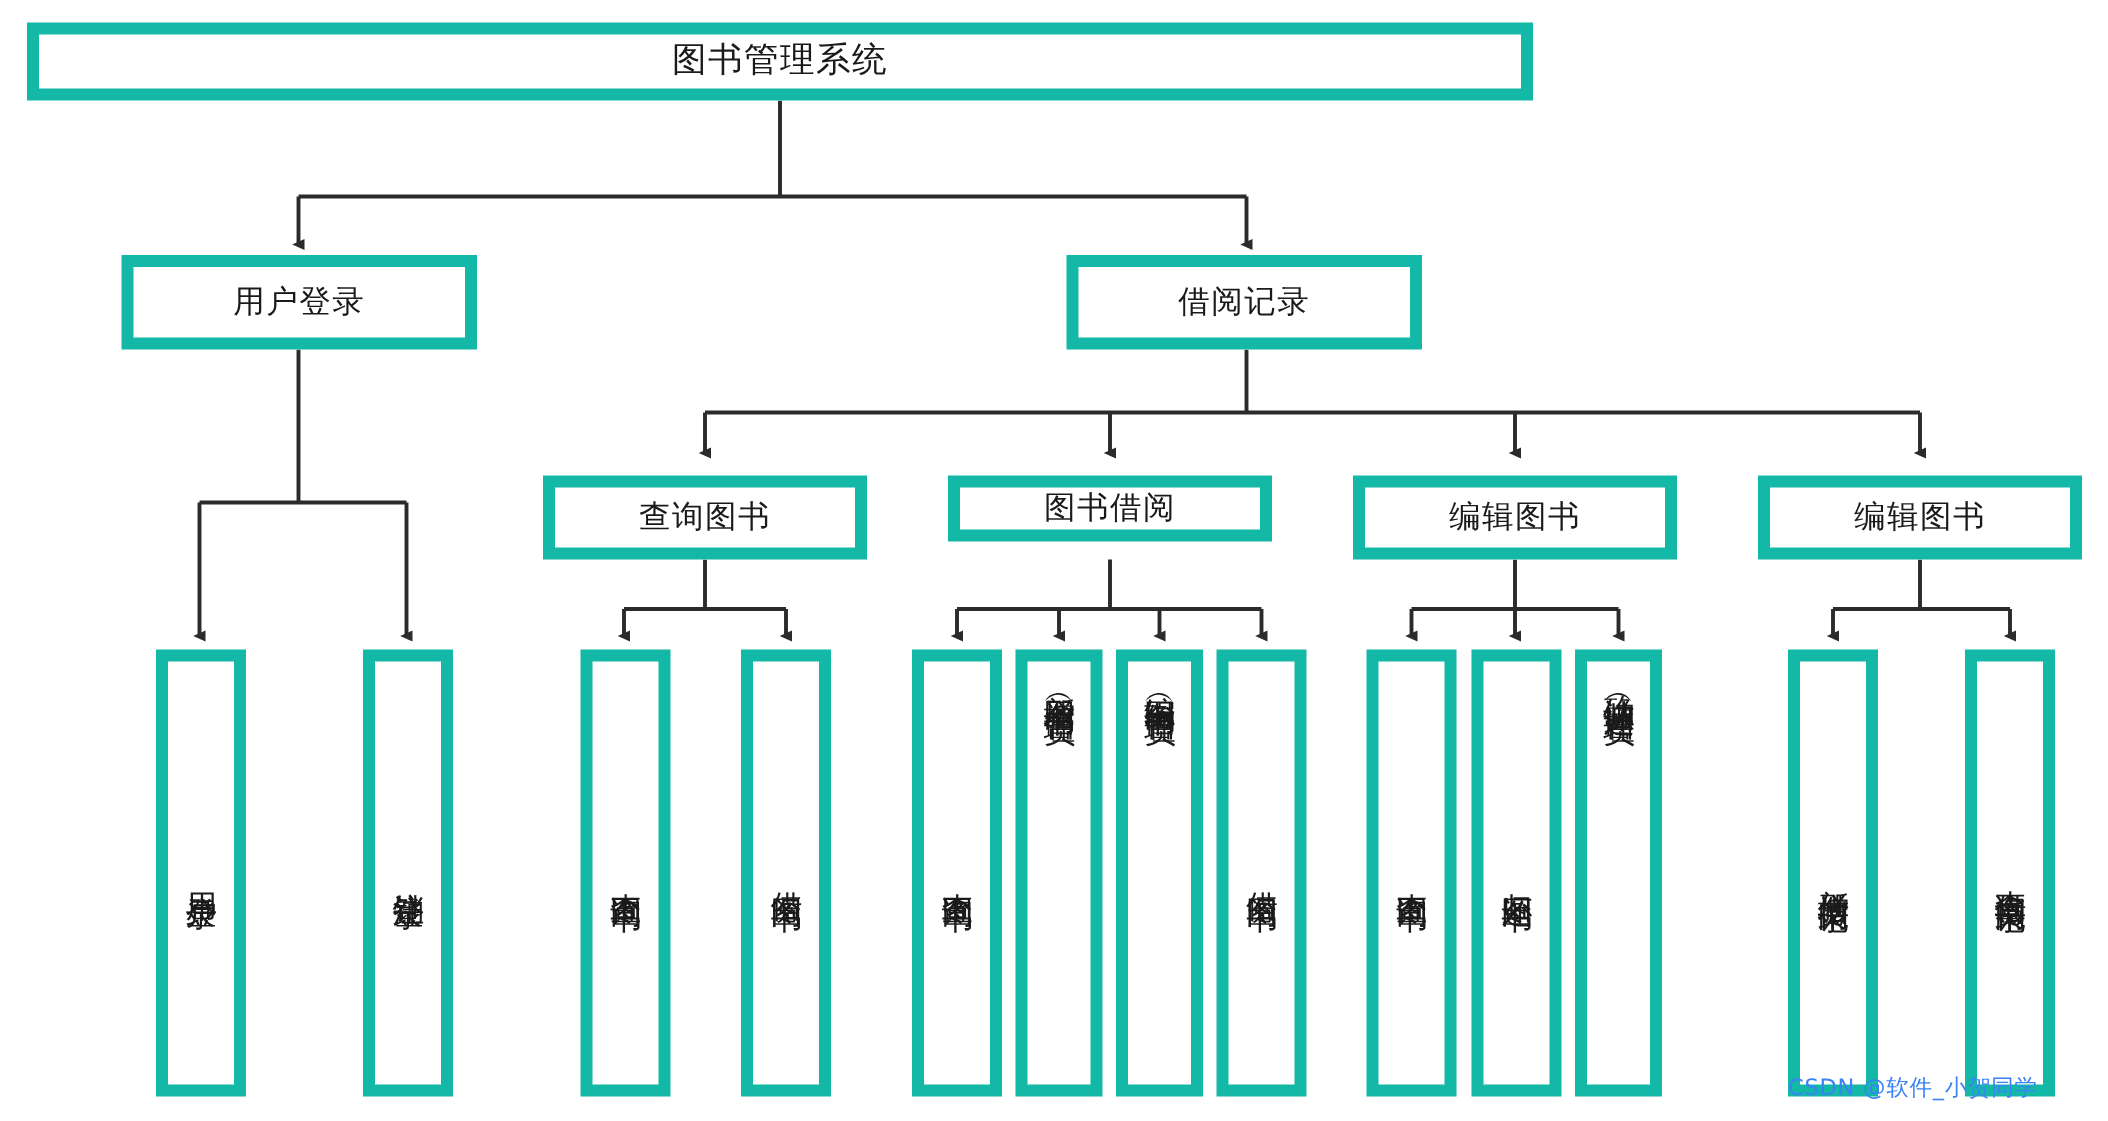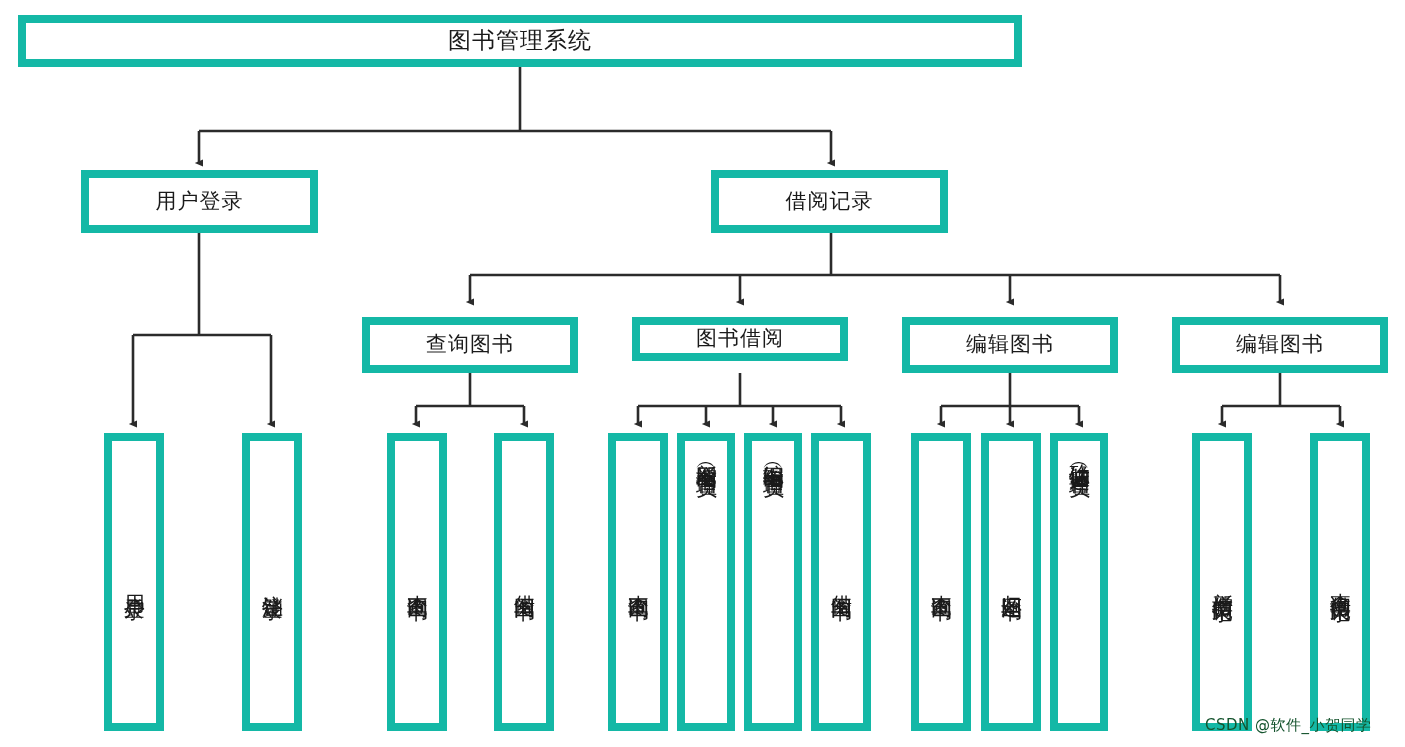--- a/index.html
+++ b/index.html
@@ -60,24 +60,23 @@
   .node.vert.mid {
     align-items: center;
     padding-top: 0;
   }
   #root-node .label {
     font-size: 23px;
   }
   .watermark {
     position: absolute;
     font-size: 15px;
-    color: #14532d;
+    color: #3b82f6;
     white-space: nowrap;
     letter-spacing: 0.5px;
-    padding-left: 13px;
   }
 </style>
 </head>
 <body>
 
 <div id="canvas">
 
   <svg id="connectors" viewBox="0 0 1405 747">
     <defs>
       <marker id="arrow" markerWidth="9" markerHeight="9" refX="4.2" refY="4.4" orient="auto" markerUnits="userSpaceOnUse">

